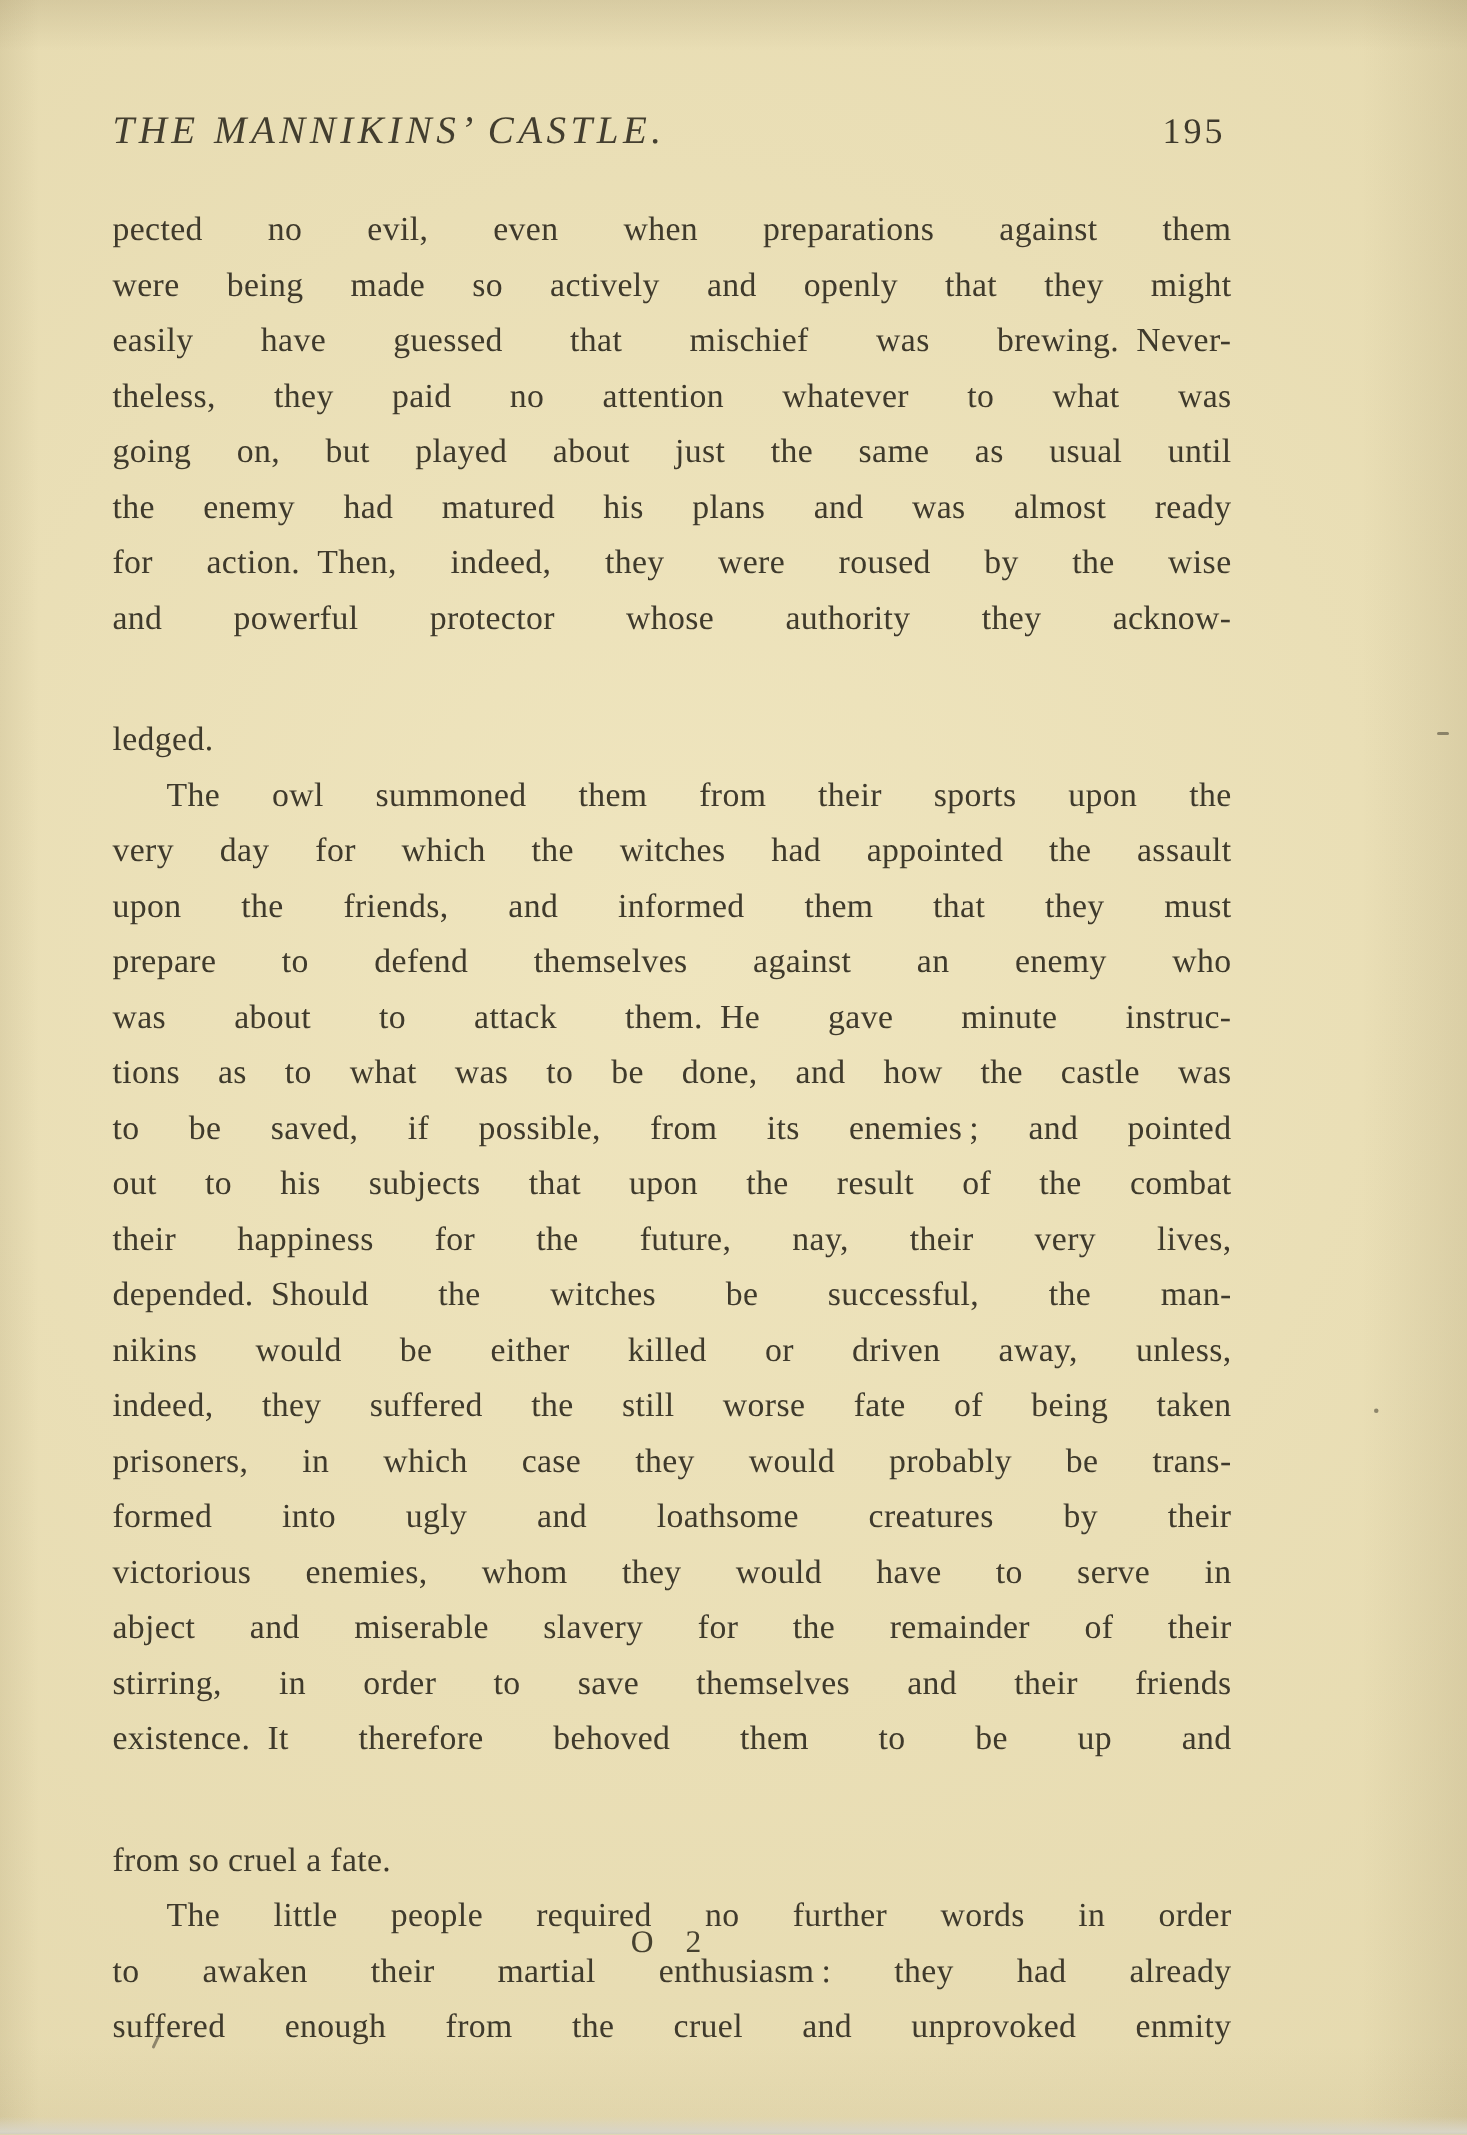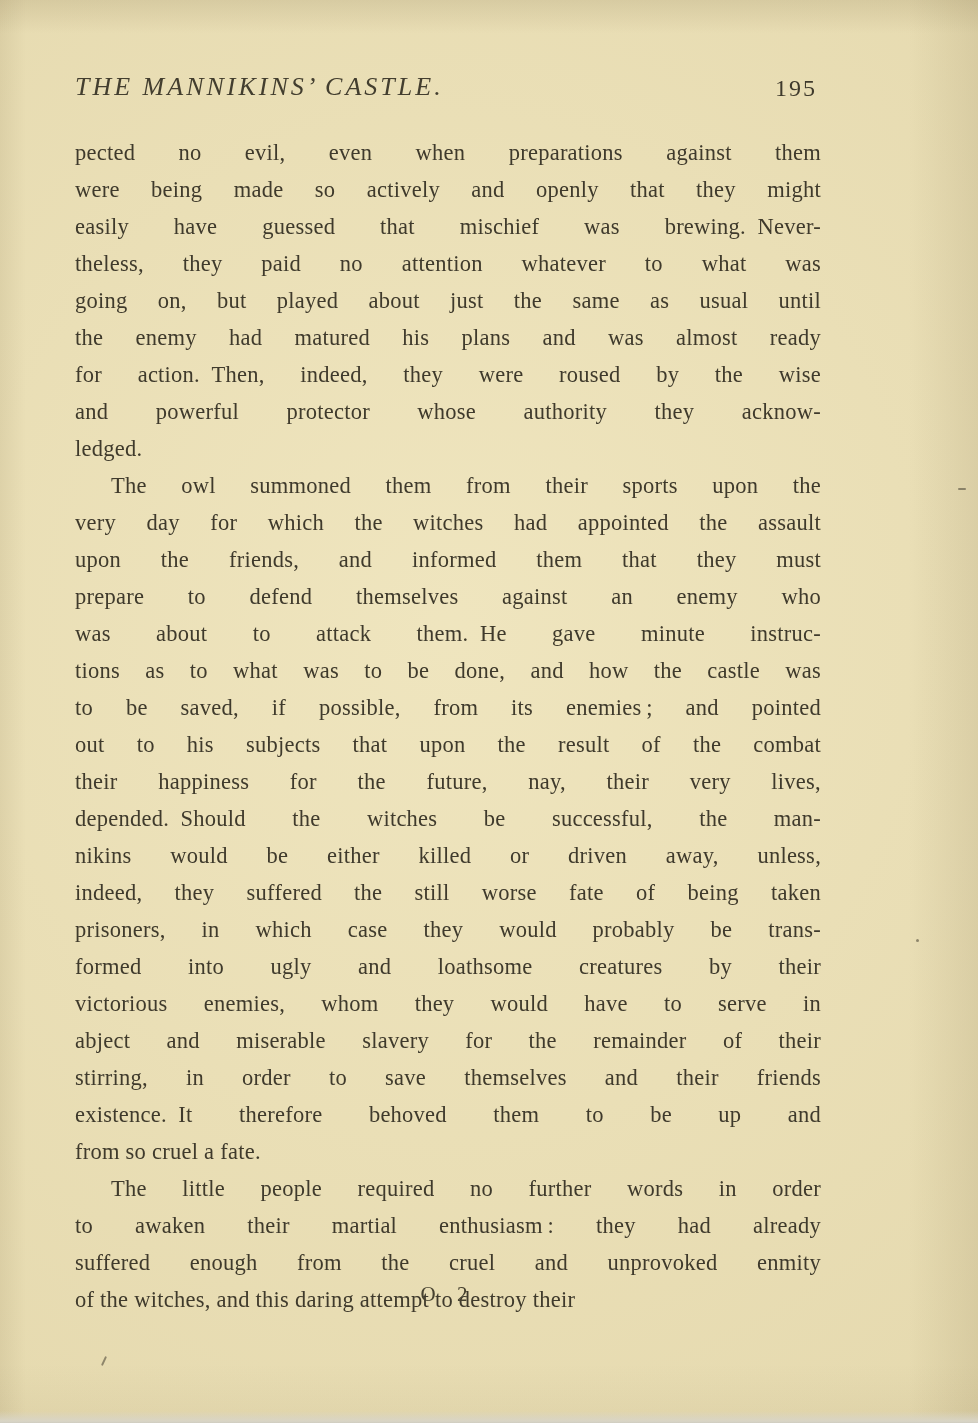--- a/index.html
+++ b/index.html
@@ -63,20 +63,21 @@
     line-height: 37px;
     letter-spacing: 0.25px;
   }
   .line {
     text-align: justify;
     text-align-last: justify;
     white-space: pre-wrap;
   }
   .line.last {
     text-align-last: left;
+    margin-top: 44px;
   }
   .line.indent {
     text-indent: 36px;
   }
   .footer {
     position: absolute;
     left: 75px;
     top: 1282px;
     width: 746px;
     text-align: center;

